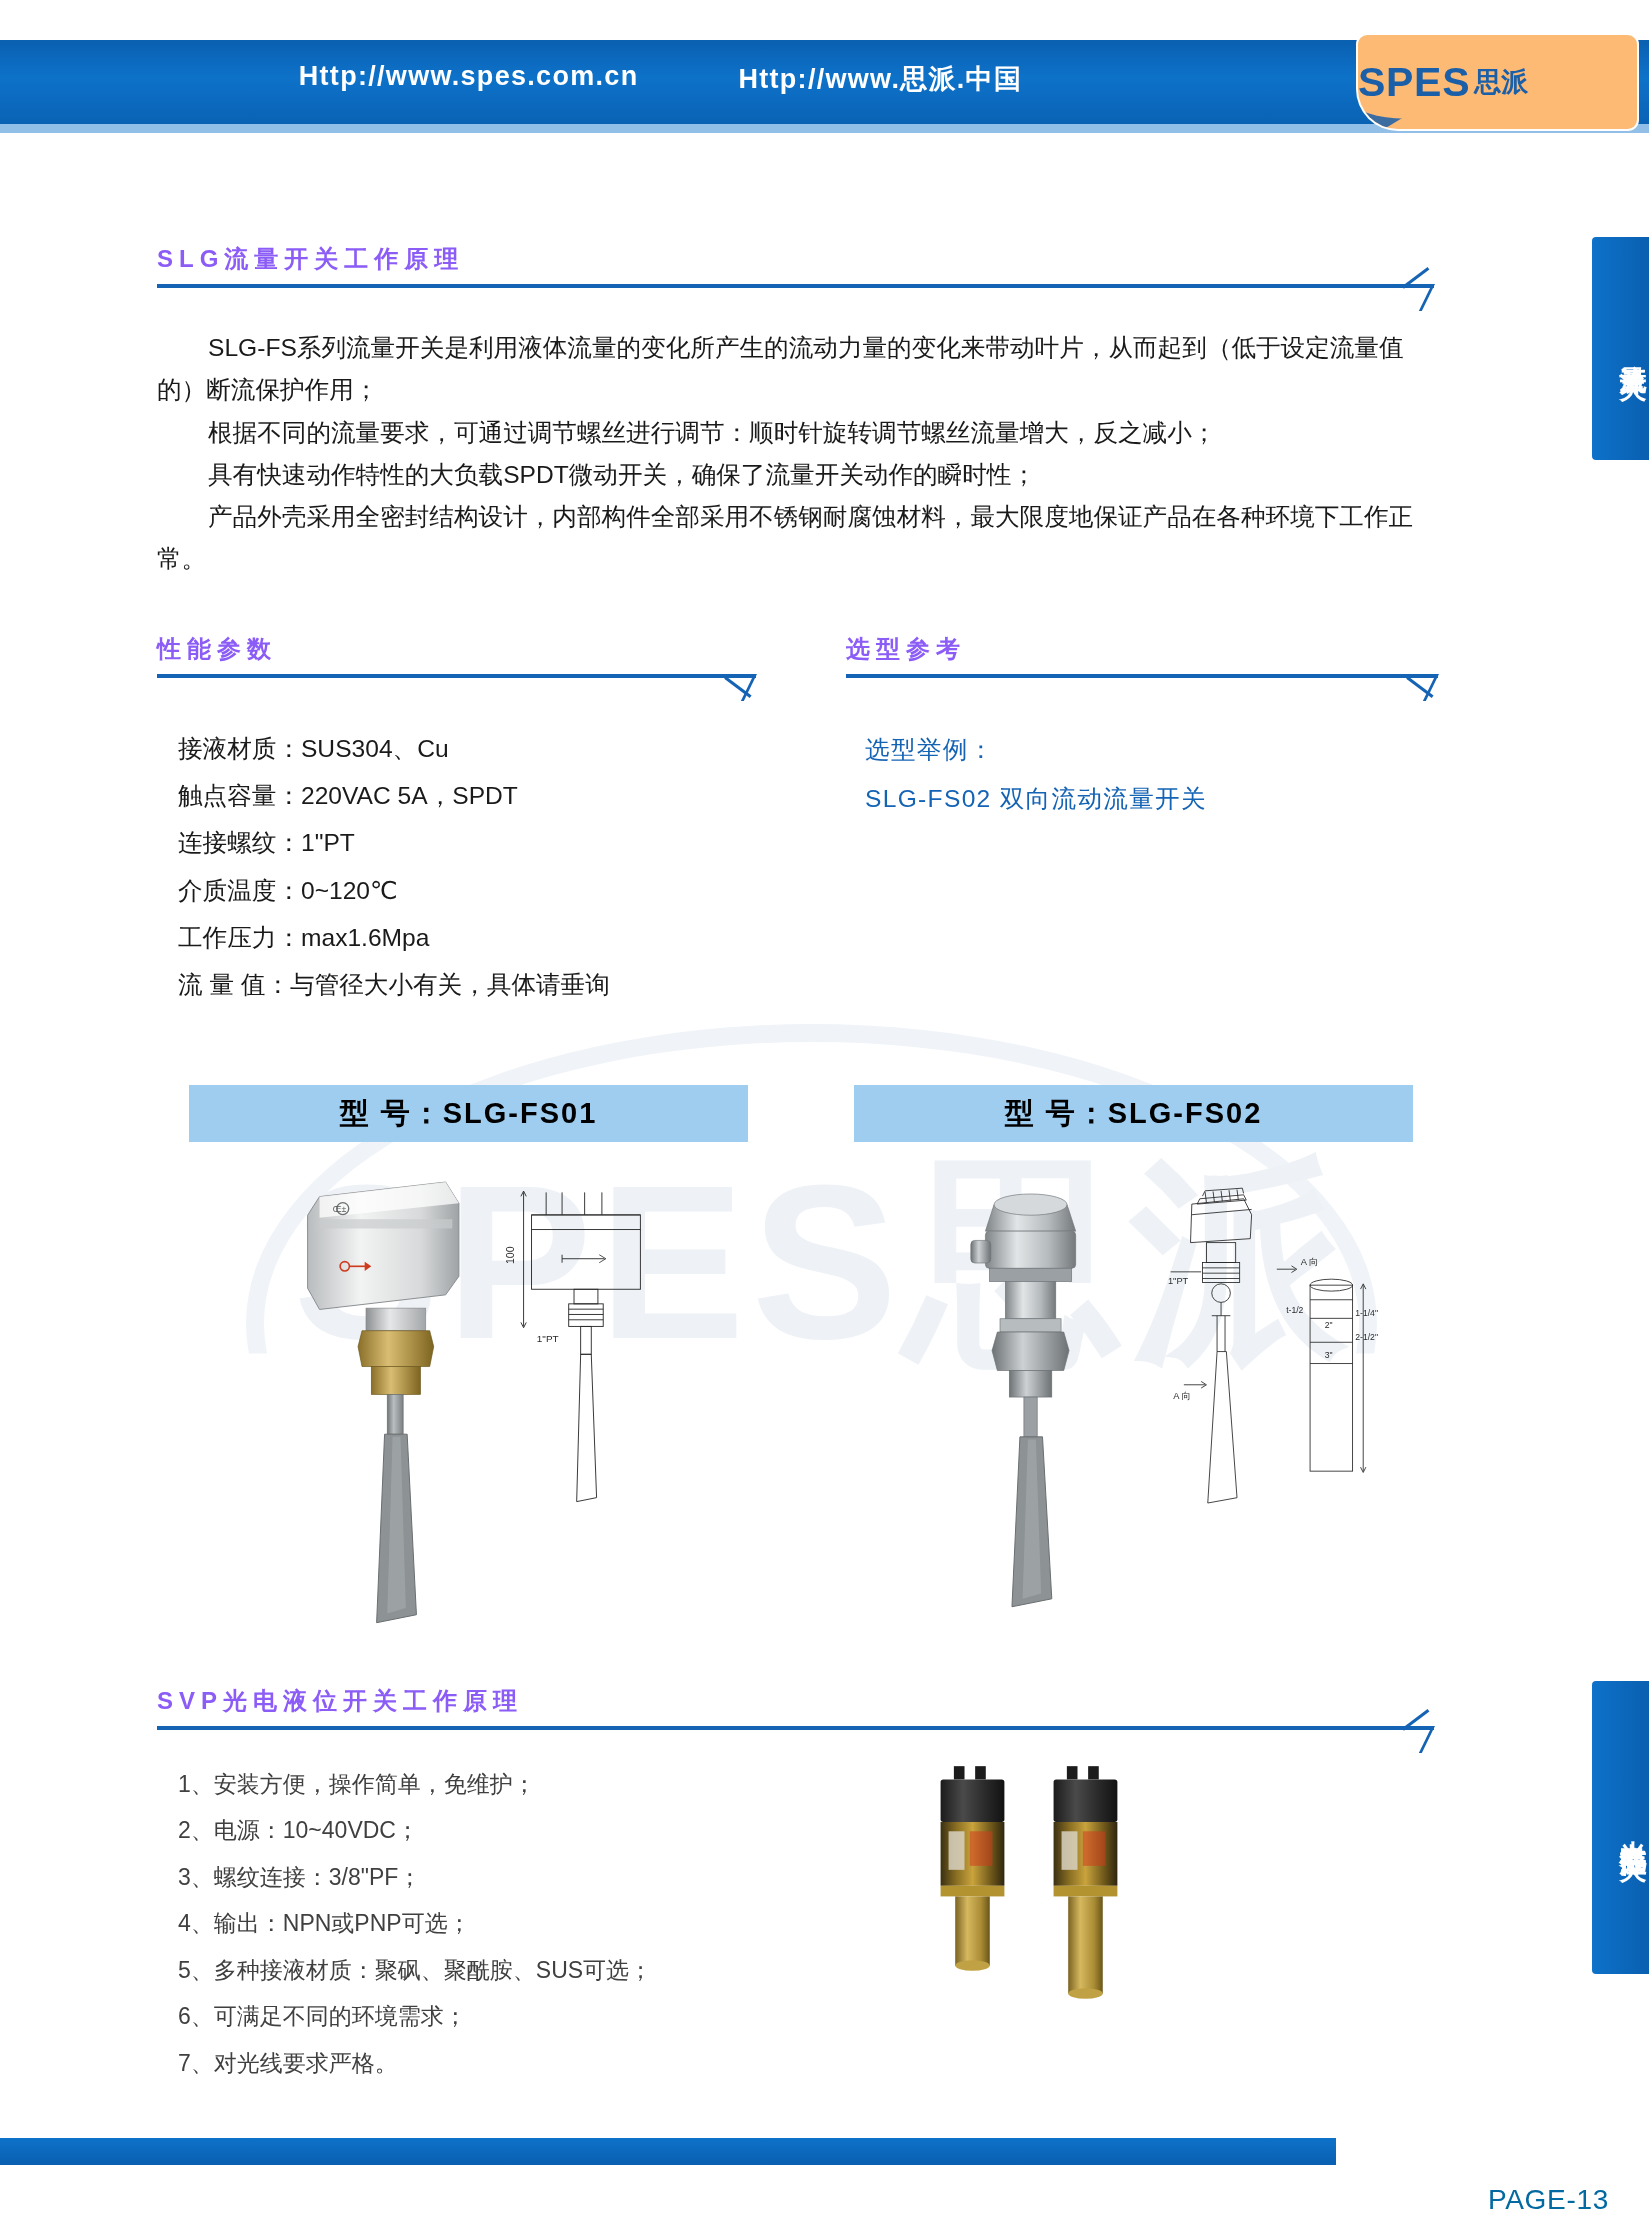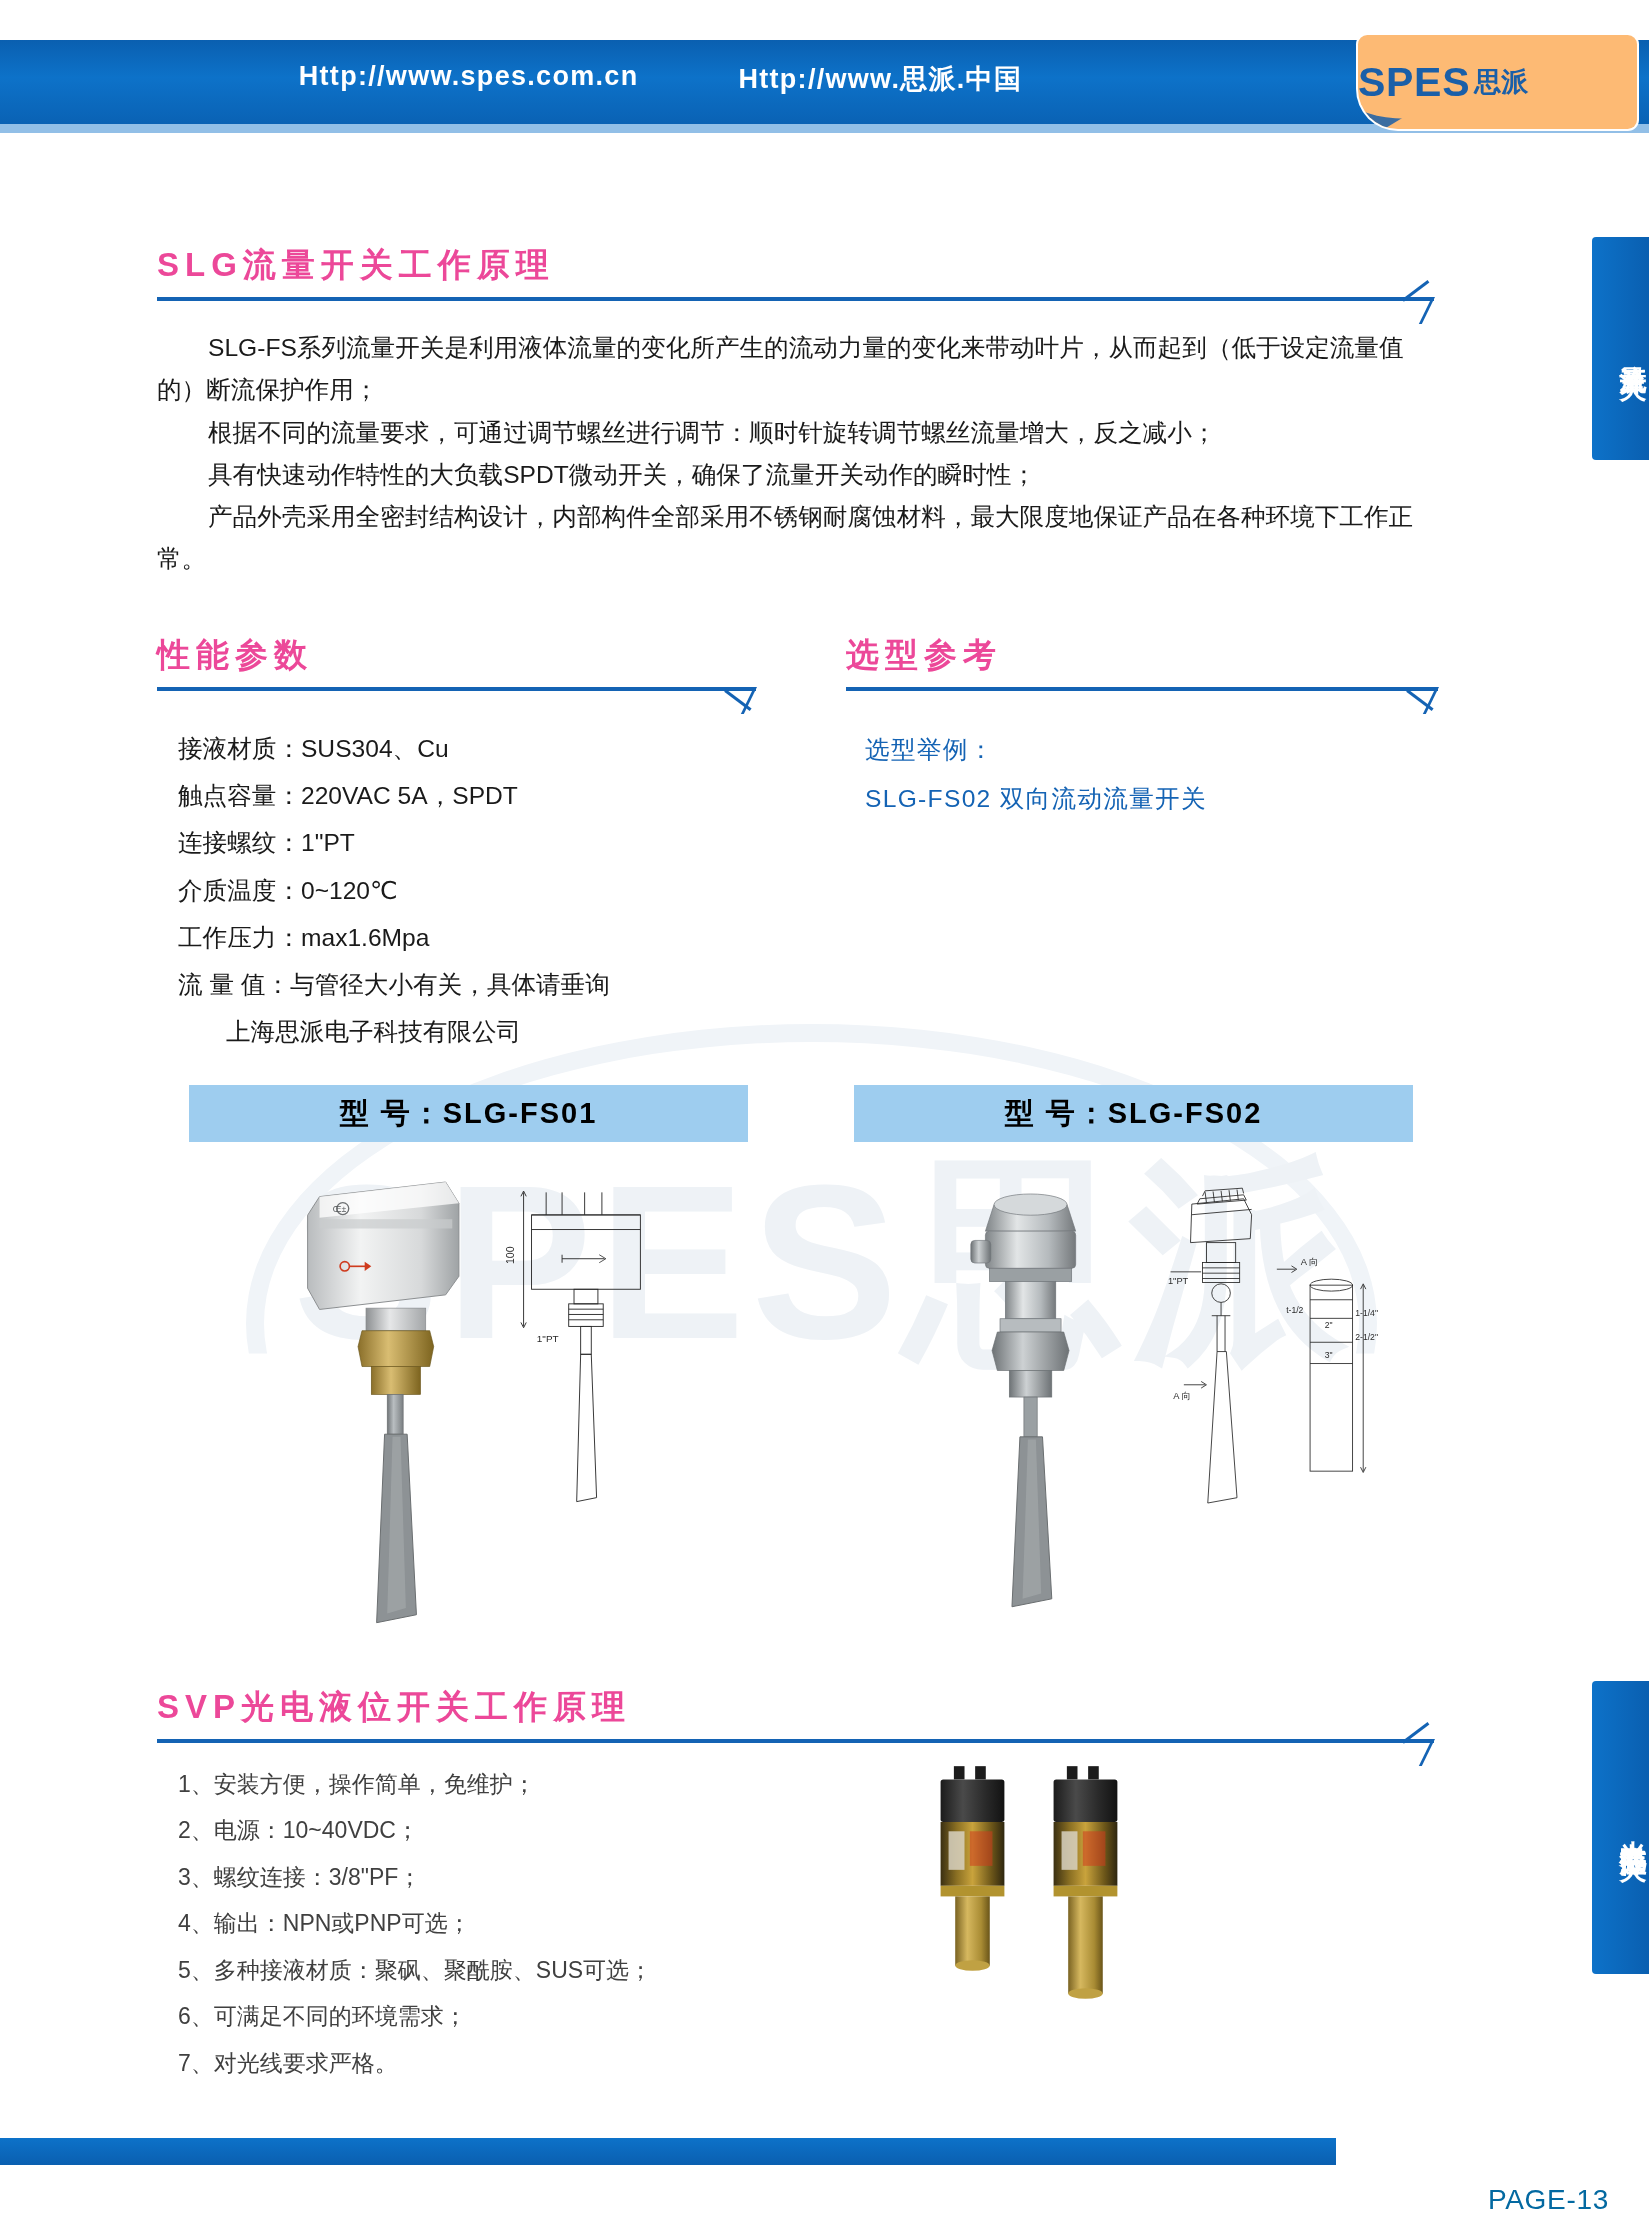--- a/index.html
+++ b/index.html
@@ -149,23 +149,23 @@
   }
   .side-tab-1 { top: 237px; height: 223px; }
   .side-tab-2 { top: 1681px; height: 293px; }
 
   
   .sec-title-wrap {
     position: absolute;
     z-index: 3;
   }
   .sec-title {
-    font-size: 33px;
+    font-size: 24px;
     font-weight: bold;
-    color: #ec4899;
+    color: #8b5cf6;
     letter-spacing: 6px;
     white-space: nowrap;
   }
   .sec-rule {
     position: relative;
     margin-top: 9.3px;
     height: 3.3px;
     background: #1463b4;
   }
   .sec-rule:after {
@@ -330,21 +330,20 @@
     </div>
   </div>
 
   <div class="spec-list" style="left:178px; top:725px; width:652px;">
     <div>接液材质：SUS304、Cu</div>
     <div>触点容量：220VAC 5A，SPDT</div>
     <div>连接螺纹：1"PT</div>
     <div>介质温度：0~120℃</div>
     <div>工作压力：max1.6Mpa</div>
     <div>流 量 值：与管径大小有关，具体请垂询</div>
-    <div style="padding-left:48px;">上海思派电子科技有限公司</div>
   </div>
 
   <div class="sec-title-wrap" style="left:846px; top:633px; width:592px;">
     <div class="sec-title">选型参考</div>
     <div class="sec-rule">
       <div class="sec-rule-tail"></div>
     </div>
   </div>
 
   <div class="sel-list" style="left:865px; top:725px; width:572px;">

